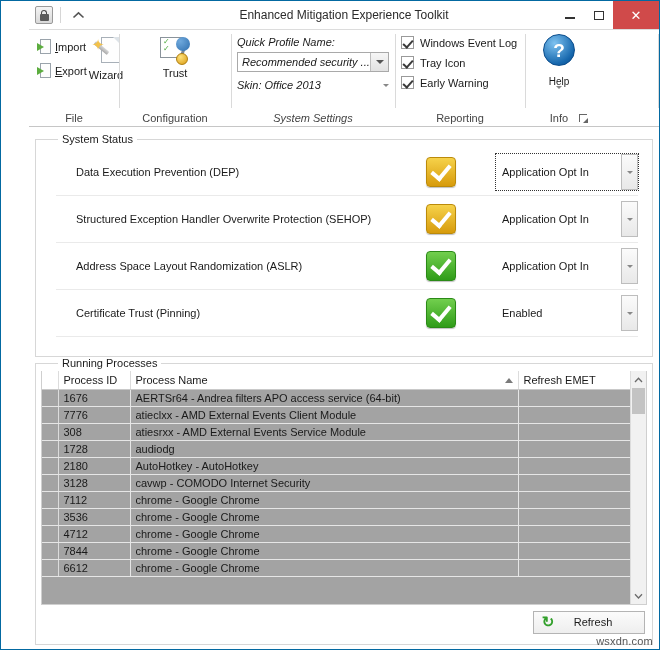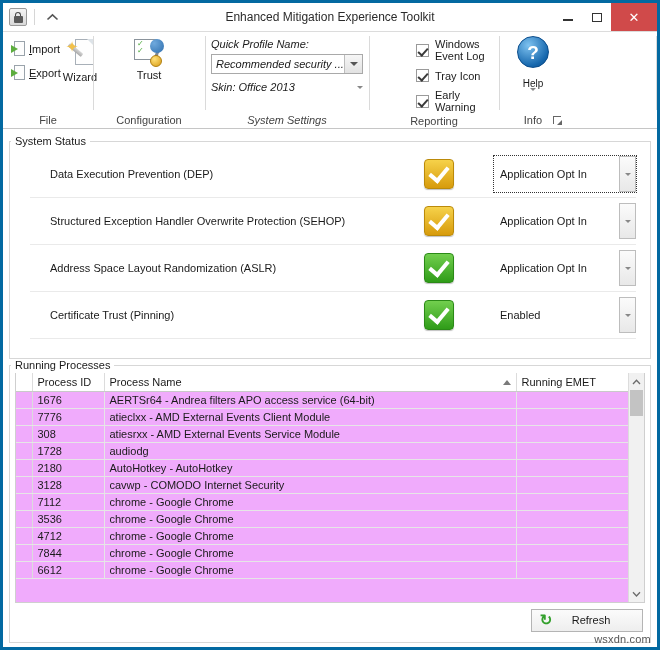--- a/index.html
+++ b/index.html
@@ -10,25 +10,26 @@
     width: 660px; height: 650px;
     font-family: "Liberation Sans", sans-serif;
     font-size: 11px;
     color: #1a1a1a;
     overflow: hidden;
     -webkit-font-smoothing: antialiased;
   }
 
   .window {
     position: absolute; inset: 0;
-    border: 3px solid #0369a1;
+    border: 1px solid #0369a1;
     background: #ffffff;
     box-sizing: border-box;
     display: flex;
     flex-direction: column;
+    padding-left: 28px;
   }
 
   
   .titlebar {
     height: 28px;
     flex: 0 0 28px;
     background: #ffffff;
     display: flex;
     align-items: center;
     position: relative;
@@ -297,21 +298,21 @@
   }
   .skin-row {
     display: flex; align-items: center; justify-content: space-between;
     margin-top: 7px; cursor: pointer;
   }
   .skin-row .t { font-size: 11px; }
 
   
   .g-report { width: 130px; }
   .g-report .rgroup-body { flex-direction: column; align-items: flex-start; padding-top: 6px; gap: 7px;}
-  .chk-row { display: flex; align-items: center; gap: 6px; cursor: pointer; margin-left: 41px; }
+  .chk-row { display: flex; align-items: center; gap: 6px; cursor: pointer; }
   .chkbox {
     width: 13px; height: 13px;
     border: 1px solid #9a9a9a;
     background: #fff;
     box-sizing: border-box;
     position: relative;
     flex: 0 0 13px;
   }
   .chkbox::after {
     content: "";
@@ -371,21 +372,21 @@
     border: 1px solid #d7d7d7;
     margin: 0;
     padding: 0;
     position: relative;
     background: #fff;
   }
   fieldset.group > legend {
     font-size: 11px;
     color: #1a1a1a;
     padding: 0 4px;
-    margin-left: 1px;
+    margin-left: 22px;
   }
 
   
   .g-status { flex: 0 0 222px; margin-bottom: 8px; }
   .status-inner {
     padding: 4px 0 0 0;
     height: 196px;
     box-sizing: border-box;
     overflow: hidden;
   }
@@ -465,21 +466,21 @@
   .proc-inner {
     padding: 2px 5px 5px 5px;
     display: flex; flex-direction: column;
     flex: 1; min-height: 0;
   }
   .grid {
     flex: 1;
     display: flex;
     border: 1px solid #cfcfcf;
     border-top: none;
-    background: #f0abfc;
+    background: #a3a3a3;
     min-height: 0;
     overflow: hidden;
     position: relative;
   }
   .grid-main { flex: 1; min-width: 0; display: flex; flex-direction: column; }
   table.proc {
     border-collapse: collapse;
     width: 100%;
     table-layout: fixed;
     font-size: 11px;
@@ -777,21 +778,21 @@
           <div class="grid-main">
             <table class="proc">
               <thead>
                 <tr>
                   <th class="sel"></th>
                   <th class="c-pid">Process ID</th>
                   <th class="c-name">
                     <span>Process Name</span>
                     <span class="sortarrow"></span>
                   </th>
-                  <th class="c-emet">Running EMET</th>
+                  <th class="c-emet">Refresh EMET</th>
                 </tr>
               </thead>
               <tbody>
                 <tr>
                     <td class="sel"></td>
                     <td>1676</td>
                     <td>AERTSr64 - Andrea filters APO access service (64-bit)</td>
                     <td class="c-emet"></td>
                   </tr>
                 <tr>

